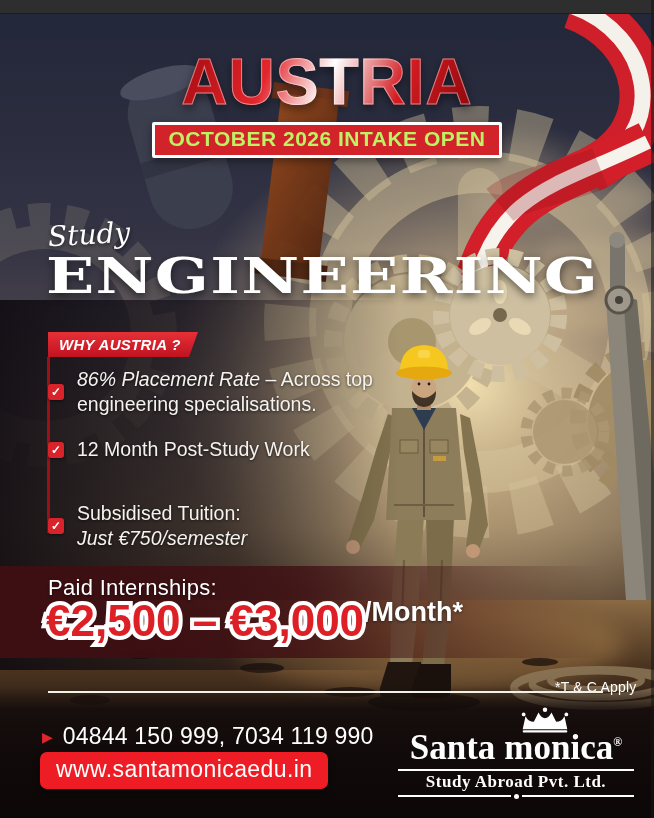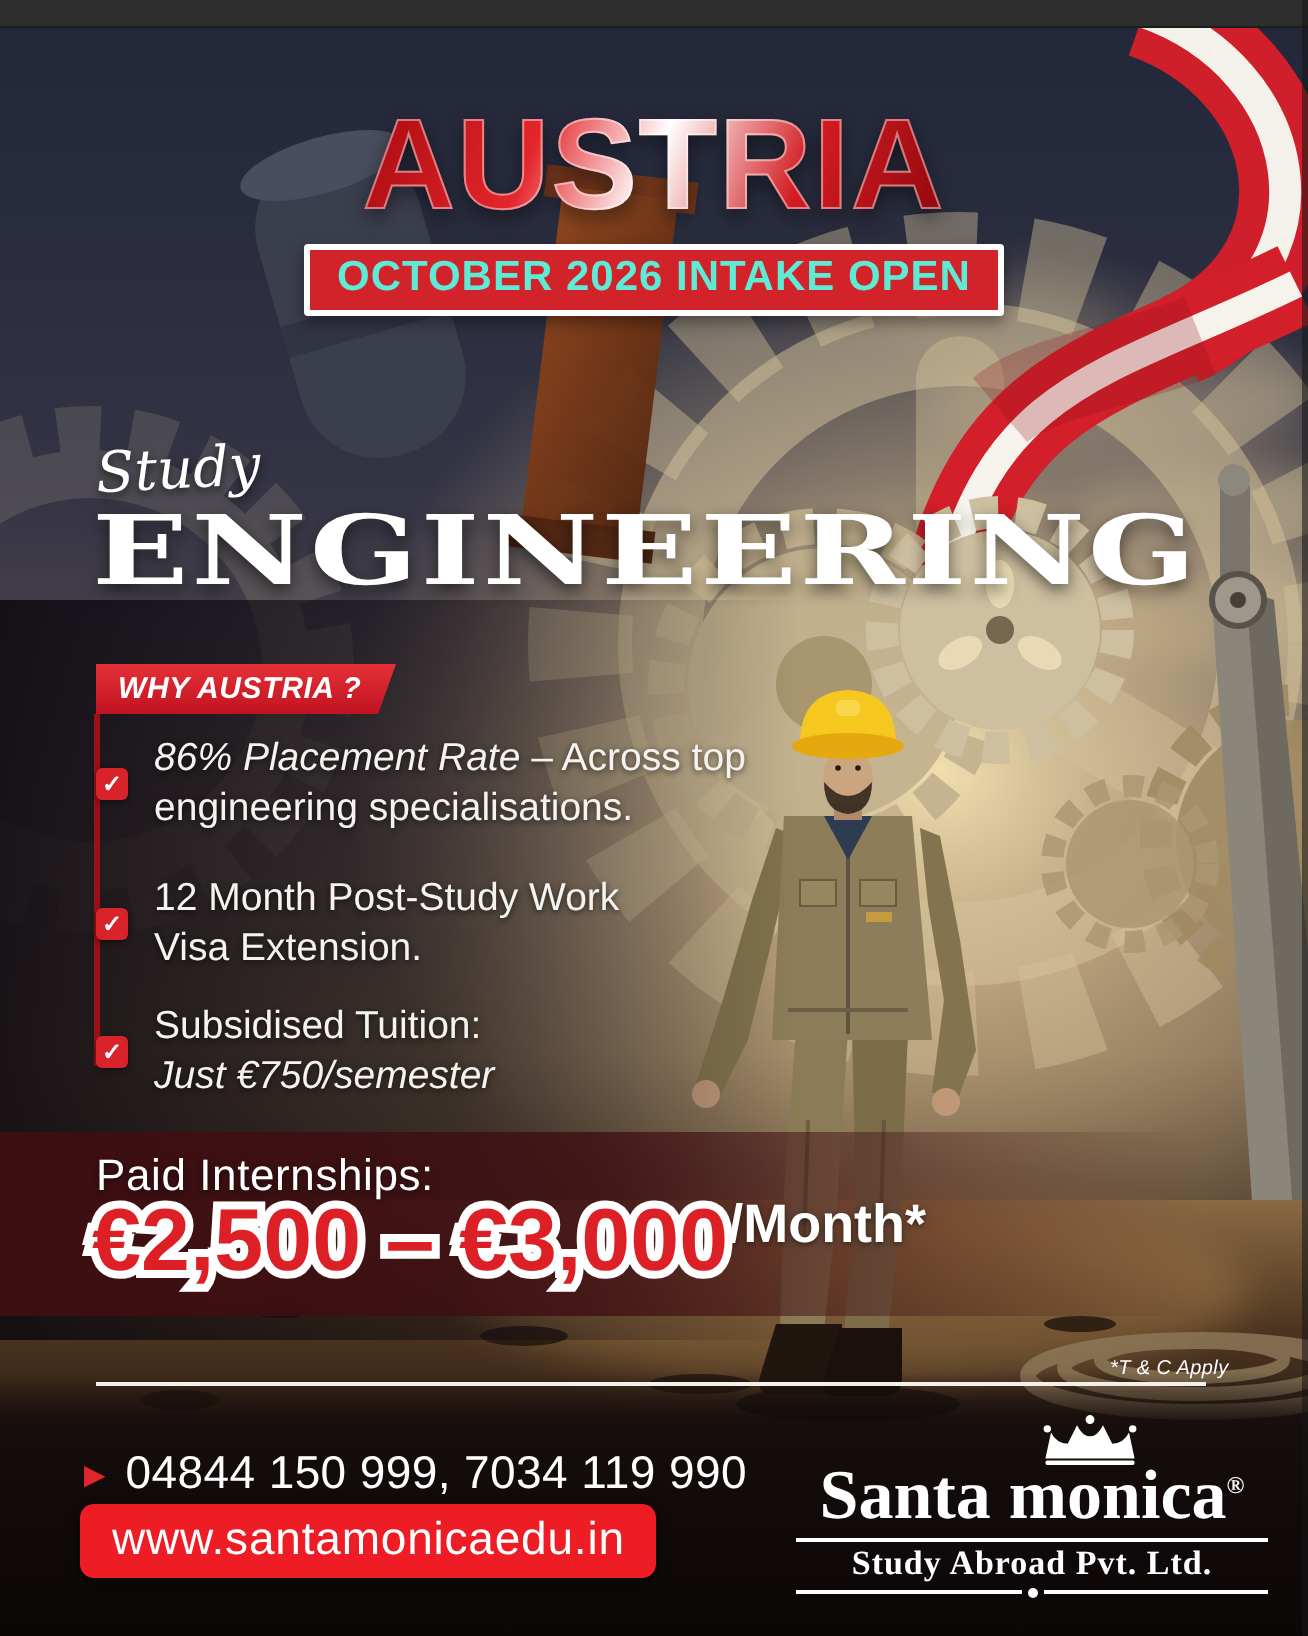--- a/index.html
+++ b/index.html
@@ -19,21 +19,21 @@
 
   
   .title-wrap{top:50px;left:0;width:654px;text-align:center;}
   .austria-title{display:inline-block;font-weight:bold;font-size:64px;line-height:1;
     letter-spacing:1px;
     background:linear-gradient(112deg,#a50a0f 0%,#e4262c 30%,#ffffff 50%,#f4c9c9 56%,#d21c22 74%,#8e070c 100%);
     -webkit-background-clip:text;background-clip:text;color:transparent;
     -webkit-text-stroke:1px rgba(255,255,255,.45);
     filter:drop-shadow(0 4px 5px rgba(0,0,0,.45));}
   .intake-banner{display:inline-block;margin-top:8px;background:var(--banner-red);
-    border:3px solid #fff;border-radius:2px;color:#5eead4;font-weight:bold;font-size:21px;
+    border:3px solid #fff;border-radius:2px;color:#bef264;font-weight:bold;font-size:21px;
     letter-spacing:.5px;padding:2px 14px 4px;box-shadow:0 3px 8px rgba(0,0,0,.4);}
 
   
   .study-word{top:218px;left:48px;font-family:"DejaVu Serif",serif;font-style:italic;
     font-size:28px;color:#fff;text-shadow:0 2px 4px rgba(0,0,0,.6);transform:rotate(-3deg);}
   .program-title{top:252px;left:46px;font-family:"DejaVu Serif",serif;font-weight:bold;
     font-size:48px;color:#fff;letter-spacing:1px;transform:scaleX(1.32);transform-origin:left center;
     text-shadow:0 3px 7px rgba(0,0,0,.55);line-height:1;}
 
   
@@ -59,21 +59,21 @@
     letter-spacing:.3px;text-shadow:0 1px 3px rgba(0,0,0,.5);}
   .amount-row{top:597px;left:46px;display:flex;}
   .amount-stack{position:relative;display:inline-block;font-size:44px;font-weight:bold;
     letter-spacing:0;line-height:1.1;}
   .amount-outline{position:absolute;left:0;top:0;color:#fff;-webkit-text-stroke:8px #fff;}
   .amount-front{position:relative;color:#dd1f26;}
   .amount-suffix{font-size:27px;font-weight:600;color:#fff;padding-bottom:5px;
     text-shadow:0 1px 3px rgba(0,0,0,.5);}
 
   
-  .tc-note{top:679px;left:555px;font-size:10px;color:#fff;letter-spacing:.2px;font-style:italic;}
+  .tc-note{top:679px;left:555px;font-size:14px;color:#fff;letter-spacing:.2px;}
   .hr-line{top:691px;left:48px;width:555px;height:2px;background:#f3f0ea;}
 
   
   .phone-row{top:723px;left:42px;display:flex;align-items:center;gap:10px;}
   .phone-arrow{color:#e0252b;font-size:14px;line-height:1;}
   .phone-text{font-size:23px;font-weight:normal;color:#fff;letter-spacing:.2px;}
   .website-box{top:752px;left:40px;background:var(--website-red);color:#fff;
     font-size:23px;letter-spacing:.4px;padding:4px 16px 6px;border-radius:7px;
     box-shadow:0 2px 6px rgba(0,0,0,.5);}
 
@@ -279,21 +279,21 @@
 
   <div class="overlay why-badge">WHY AUSTRIA ?</div>
   <div class="overlay red-line"></div>
 
   <div class="overlay check-row row-1">
     <span class="checkbox">✓</span>
     <span class="check-text"><span class="hl">86% Placement Rate</span><span> – Across top engineering specialisations.</span></span>
   </div>
   <div class="overlay check-row row-2">
     <span class="checkbox">✓</span>
-    <span class="check-text"><span>12 Month Post-Study Work</span><br><span>Visa Extension.</span></span>
+    <span class="check-text"><span>12 Month Post-Study Work</span><br></span>
   </div>
   <div class="overlay check-row row-3">
     <span class="checkbox">✓</span>
     <span class="check-text"><span>Subsidised Tuition:</span><br><span class="hl">Just €750/semester</span></span>
   </div>
 
   <div class="overlay intern-band"></div>
   <div class="overlay intern-label">Paid Internships:</div>
   <div class="overlay amount-row">
     <span class="amount-stack">

